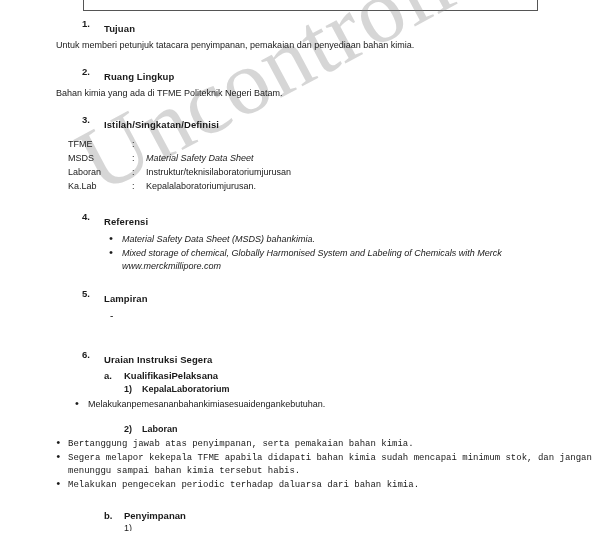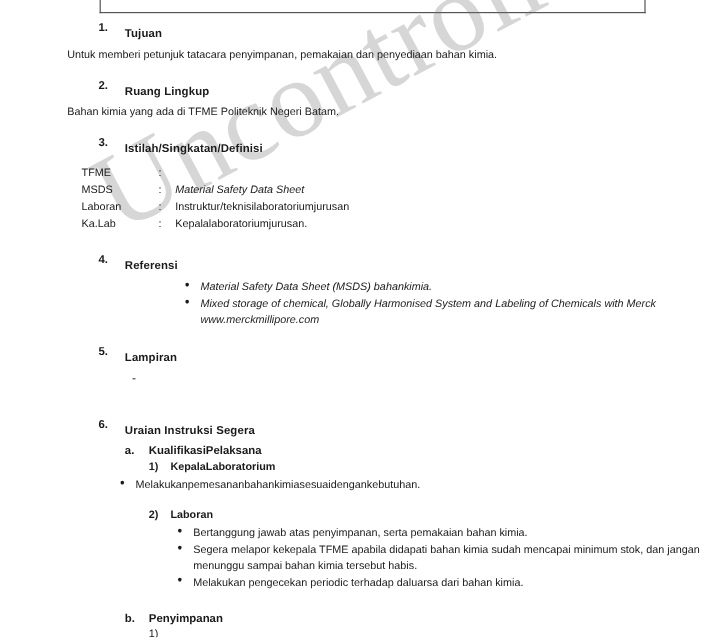--- a/index.html
+++ b/index.html
@@ -100,34 +100,34 @@
   ul.bullets {
     margin: 4px 0 0 0;
     padding-left: 122px;
     list-style: none;
   }
   ul.bullets li {
     position: relative;
     font-size: 9px;
     line-height: 13px;
     margin-bottom: 1px;
-    margin-left: 45px;
   }
   ul.bullets li::before {
     content: "\2022";
     position: absolute;
     left: -13px;
     top: -1px;
     font-size: 11px;
   }
   ul.bullets.deep {
+    padding-left: 88px;
+  }
+  ul.bullets.deep2 {
     padding-left: 68px;
-  }
-  ul.bullets.deep2 {
-    padding-left: 116px;
+    font-family: Liberation Mono, monospace;
   }
   .dash {
     padding-left: 110px;
     font-size: 10px;
     line-height: 12px;
     margin-top: 4px;
   }
   
   .sub-a {
     position: relative;

